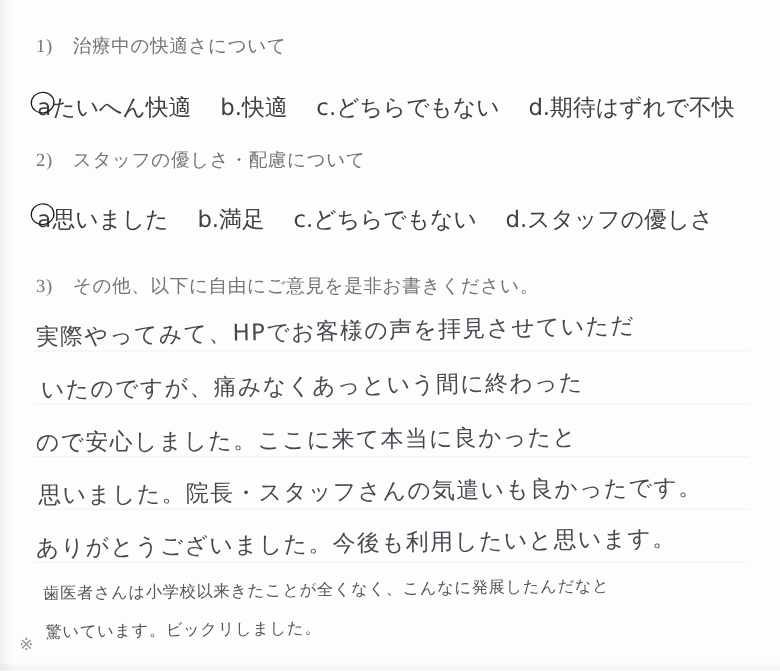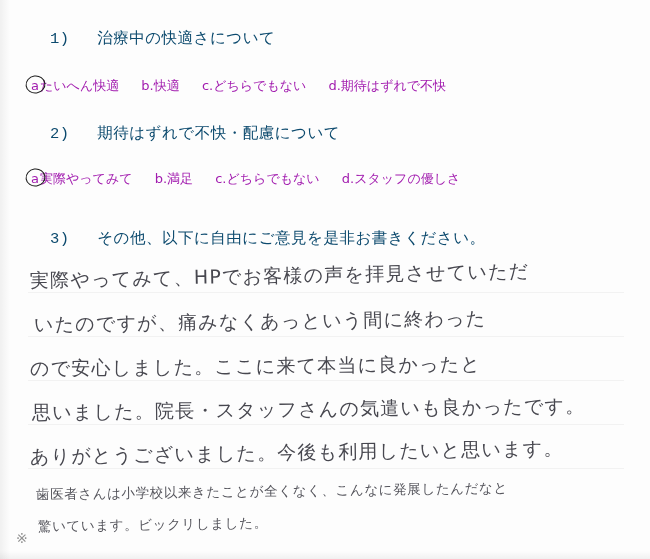--- a/index.html
+++ b/index.html
@@ -18,33 +18,32 @@
 
   
   .printed {
     position: absolute;
     left: 0;
     top: 0;
     width: 650px;
   }
   .q-line {
     position: absolute;
-    color: #0c4a6e;
+    color: #737373;
     font-size: 15px;
     letter-spacing: 0.5px;
     white-space: nowrap;
-    font-family: Liberation Mono, monospace;
-    margin-left: 20px;
+    font-family: Liberation Serif, serif;
   }
   .q-title { font-size: 15.5px; }
   .opt-row {
     position: absolute;
     white-space: nowrap;
-    font-size: 13px;
-    color: #a21caf;
+    font-size: 19px;
+    color: #404040;
   }
   .opt {
     display: inline-block;
     margin-right: 18px;
     white-space: nowrap;
   }
   .circled {
     display: inline-block;
     position: relative;
     padding: 0 1px;
@@ -143,25 +142,25 @@
     <div class="opt-row" style="left:30px; top:77px;">
       <span class="opt"><span class="circled">a</span><span>たいへん快適</span></span>
       <span class="opt"><span>b</span>.<span>快適</span></span>
       <span class="opt"><span>c</span>.<span>どちらでもない</span></span>
       <span class="opt"><span>d</span>.<span>期待はずれで不快</span></span>
     </div>
 
     <div class="q-line q-title" style="left:30px; top:123px;">
       <span>2)</span>
       <span style="display:inline-block;width:8px;"></span>
-      <span>期待はずれで不快・配慮について</span>
+      <span>スタッフの優しさ・配慮について</span>
     </div>
 
     <div class="opt-row" style="left:30px; top:170px;">
-      <span class="opt"><span class="circled">a</span><span>実際やってみて</span></span>
+      <span class="opt"><span class="circled">a</span><span>思いました</span></span>
       <span class="opt"><span>b</span>.<span>満足</span></span>
       <span class="opt"><span>c</span>.<span>どちらでもない</span></span>
       <span class="opt"><span>d</span>.<span>スタッフの優しさ</span></span>
     </div>
 
     <div class="q-line q-title" style="left:30px; top:228px;">
       <span>3)</span>
       <span style="display:inline-block;width:8px;"></span>
       <span>その他、以下に自由にご意見を是非お書きください。</span>
     </div>

